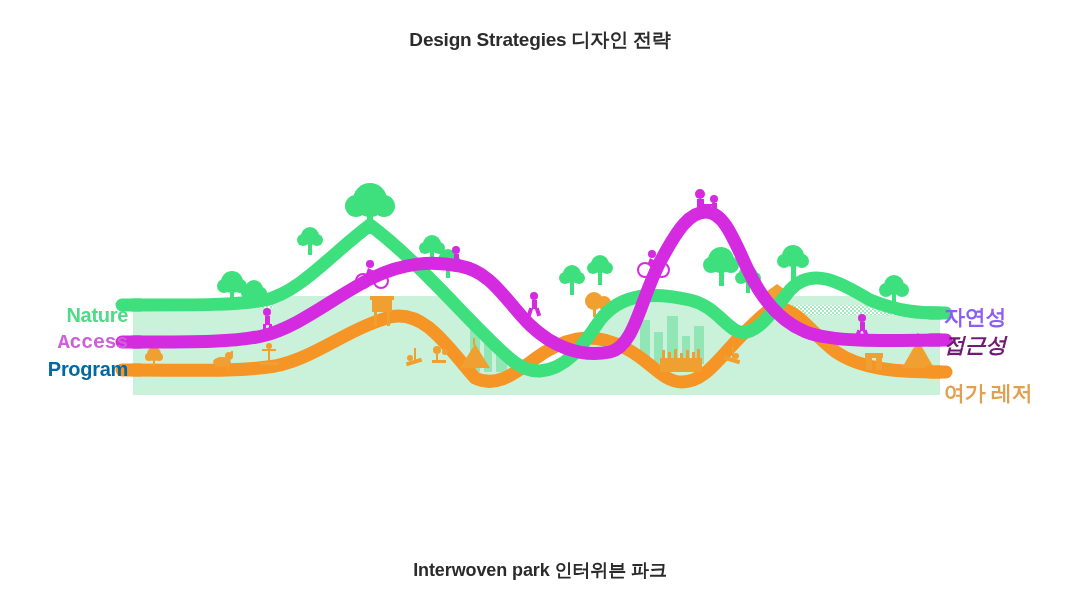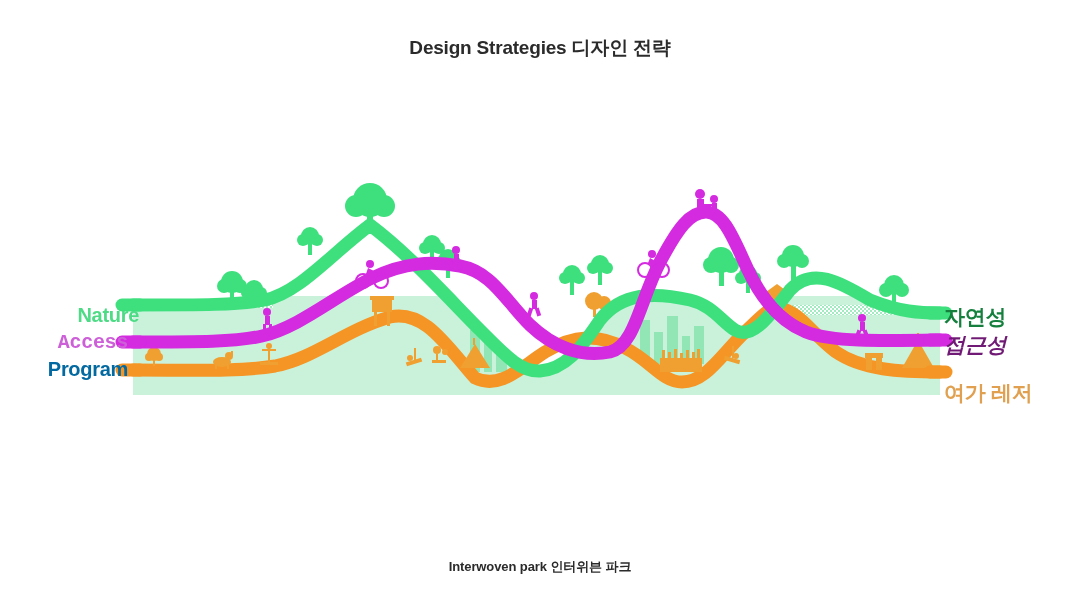--- a/index.html
+++ b/index.html
@@ -18,29 +18,28 @@
   #title {
     position: absolute;
     top: 27px;
     left: 0;
     width: 1080px;
     text-align: center;
     font-size: 19px;
     font-weight: bold;
     letter-spacing: -0.2px;
     color: #2b2b2b;
-    margin-top: 8px;
   }
   #caption {
     position: absolute;
     top: 558px;
     left: 0;
     width: 1080px;
     text-align: center;
-    font-size: 13px;
+    font-size: 18px;
     font-weight: bold;
     letter-spacing: -0.1px;
     color: #2b2b2b;
   }
   #diagram {
     position: absolute;
     left: 0;
     top: 0;
     width: 1080px;
     height: 608px;
@@ -54,24 +53,24 @@
     white-space: nowrap;
   }
   .legend-right {
     position: absolute;
     text-align: left;
     font-size: 21px;
     font-weight: bold;
     letter-spacing: -0.3px;
     white-space: nowrap;
   }
-  #lbl-nature   { left: 0px;  top: 304px; width: 128px; color: #4ddb86; padding-left: 11px; }
+  #lbl-nature   { left: 0px;  top: 304px; width: 128px; color: #4ddb86; }
   #lbl-access   { left: 0px;  top: 331px; width: 128px; color: #cd5fd8; font-family: Liberation Mono, monospace; }
   #lbl-program  { left: 0px;  top: 358px; width: 128px; color: #0369a1; }
-  #lbl-jayeon   { left: 944px; top: 303px; color: #15803d; }
+  #lbl-jayeon   { left: 944px; top: 303px; color: #8b5cf6; }
   #lbl-jeobgeun { left: 944px; top: 331px; color: #701a75; font-style: italic; }
   #lbl-yeoga    { left: 944px; top: 359px; color: #e0a050; margin-top: 20px; }
 </style>
 </head>
 <body>
 
 <div id="title">Design Strategies 디자인 전략</div>
 
 <svg id="diagram" viewBox="0 0 1080 608">
   <defs>

